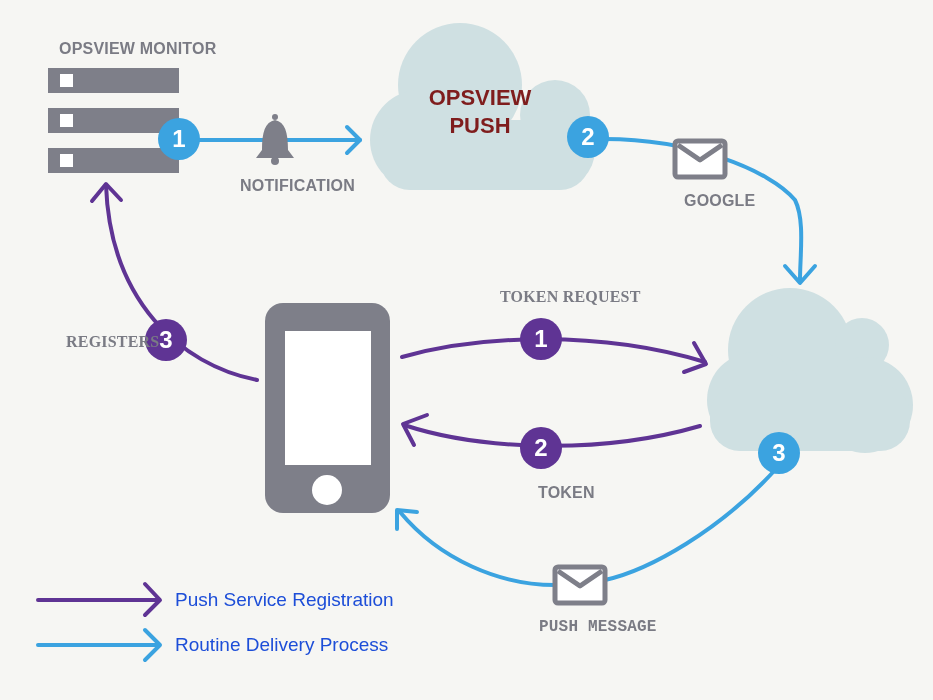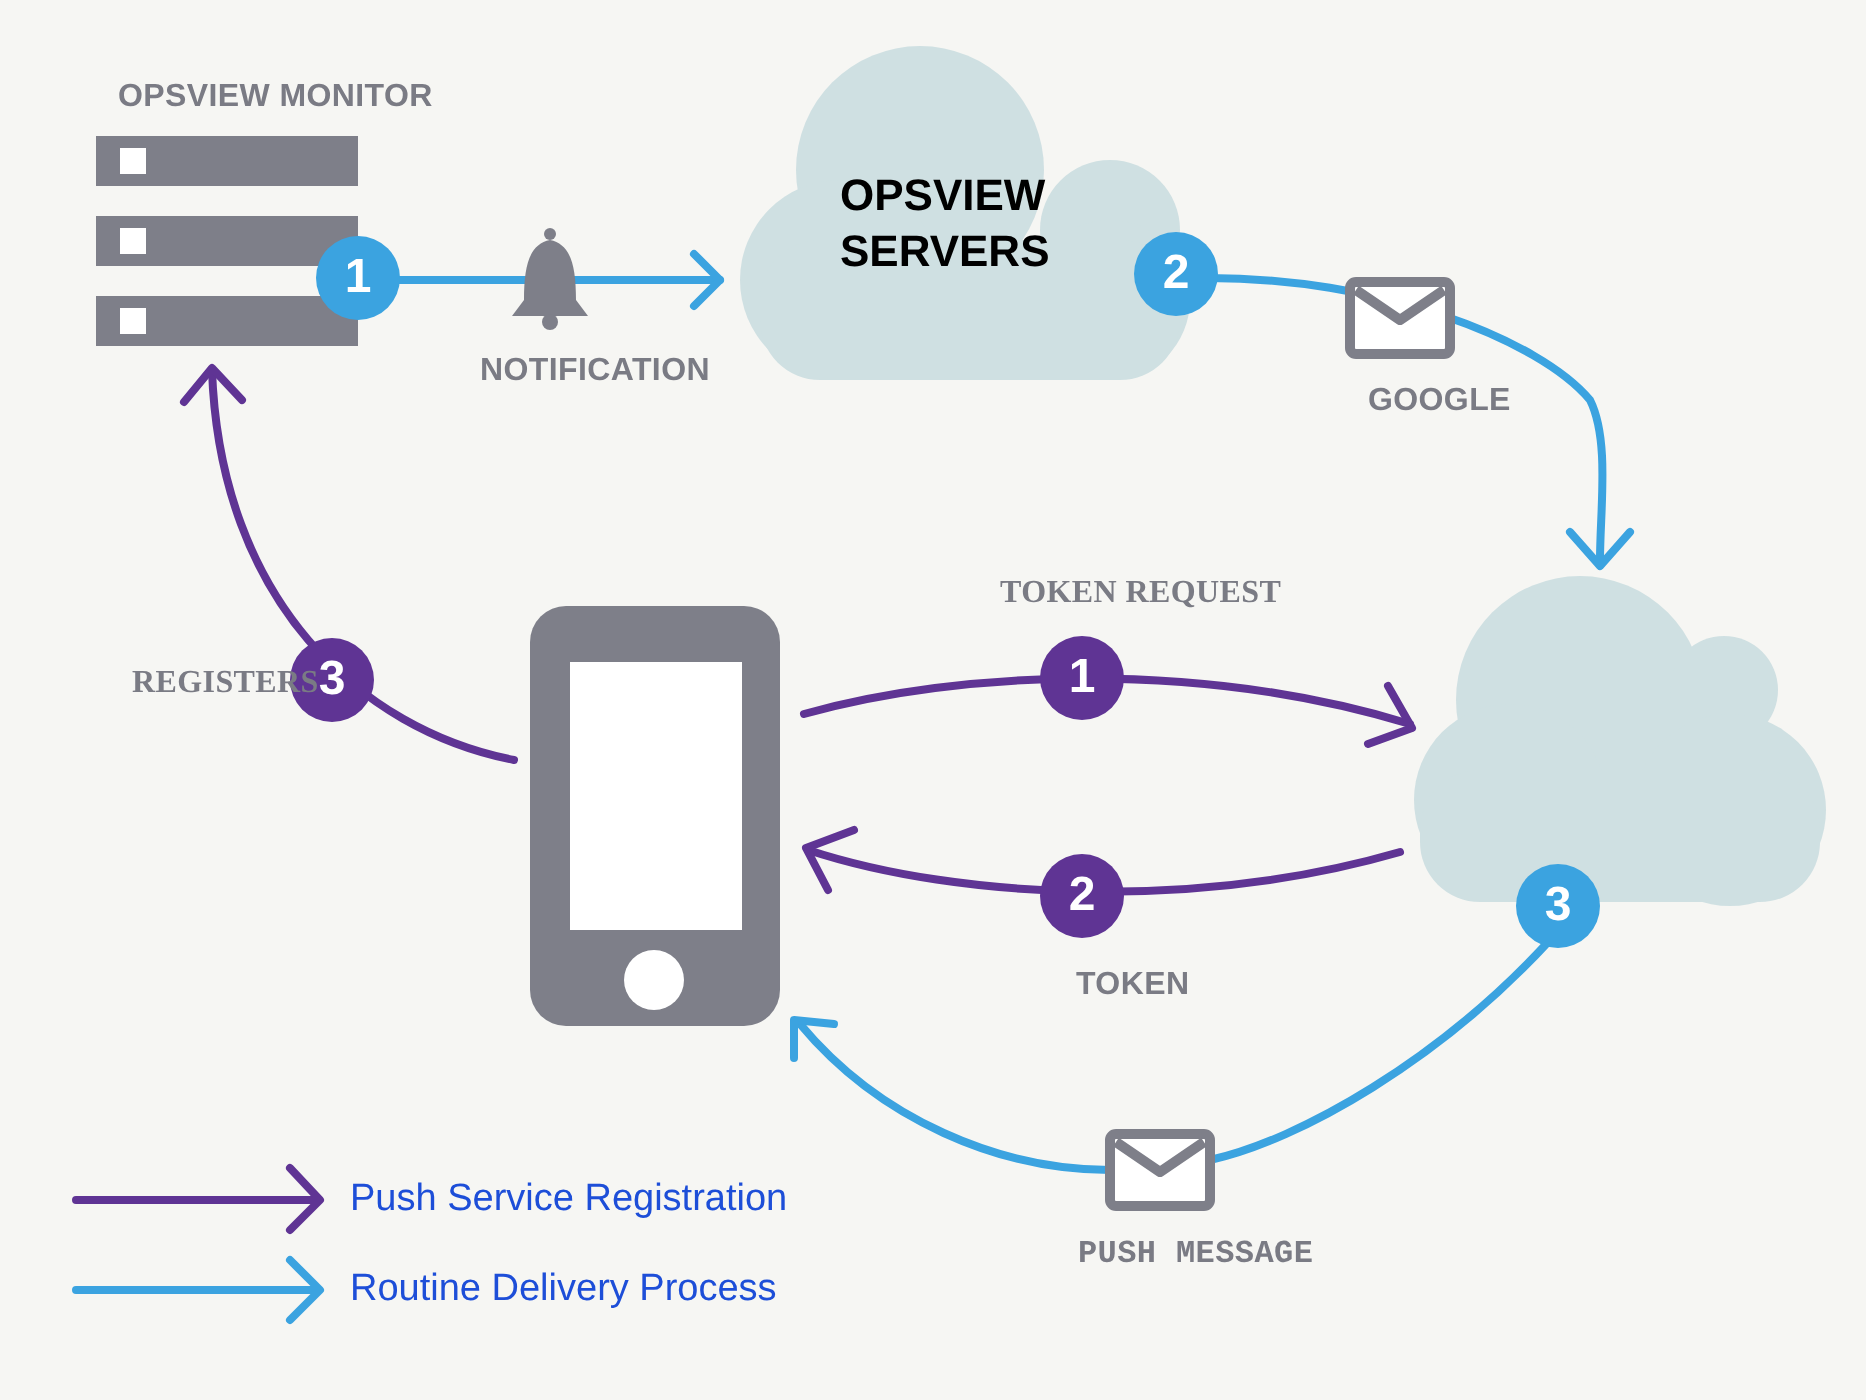--- a/index.html
+++ b/index.html
@@ -1,19 +1,19 @@
 <!DOCTYPE html>
 <html><head>
 <meta charset="utf-8">
 <style>
   html,body{margin:0;padding:0;}
   body{width:933px;height:700px;background:#f6f6f3;position:relative;overflow:hidden;font-family:"Liberation Sans","DejaVu Sans",sans-serif;}
   svg{position:absolute;left:0;top:0;}
   .lbl{position:absolute;color:#7a7b84;font-weight:bold;font-size:16px;letter-spacing:0.2px;white-space:nowrap;margin-left:23px;}
-  .cloud-lbl{position:absolute;color:#000000;font-weight:bold;font-size:22px;text-align:left;line-height:28px;}
+  .cloud-lbl{position:absolute;color:#7f1d1d;font-weight:bold;font-size:22px;text-align:center;line-height:28px;}
   .leg{position:absolute;color:#1d4ed8;font-size:19px;white-space:nowrap;}
   .badge{position:absolute;width:42px;height:42px;border-radius:50%;color:#fff;font-weight:bold;font-size:24px;display:flex;align-items:center;justify-content:center;}
   .blue{background:#3ba3e0;}
   .purple{background:#5f3494;}
 </style>
 </head>
 <body>
 
 <svg width="933" height="700" viewBox="0 0 933 700">
 
@@ -84,21 +84,21 @@
   <g fill="none" stroke-width="4" stroke-linecap="round" stroke-linejoin="round">
     <path stroke="#5f3494" d="M38 600 L158 600 M145 584 L160 600 L145 615"></path>
     <path stroke="#3ba3e0" d="M38 645 L158 645 M145 630 L160 645 L145 660"></path>
   </g>
 </svg>
 
 <div class="lbl" style="left:36px;top:40px;">OPSVIEW MONITOR</div>
 
 <div class="cloud-lbl" style="left:420px;top:84px;width:120px;">
   <div>OPSVIEW</div>
-  <div>SERVERS</div>
+  <div>PUSH</div>
 </div>
 
 <div class="cloud-lbl" style="left:750px;top:344px;width:120px;line-height:39px;">
 </div>
 
 <div class="badge blue" style="left:158px;top:118px;">1</div>
 <div class="badge blue" style="left:567px;top:116px;">2</div>
 <div class="badge blue" style="left:758px;top:432px;">3</div>
 <div class="badge purple" style="left:520px;top:318px;">1</div>
 <div class="badge purple" style="left:520px;top:427px;">2</div>

